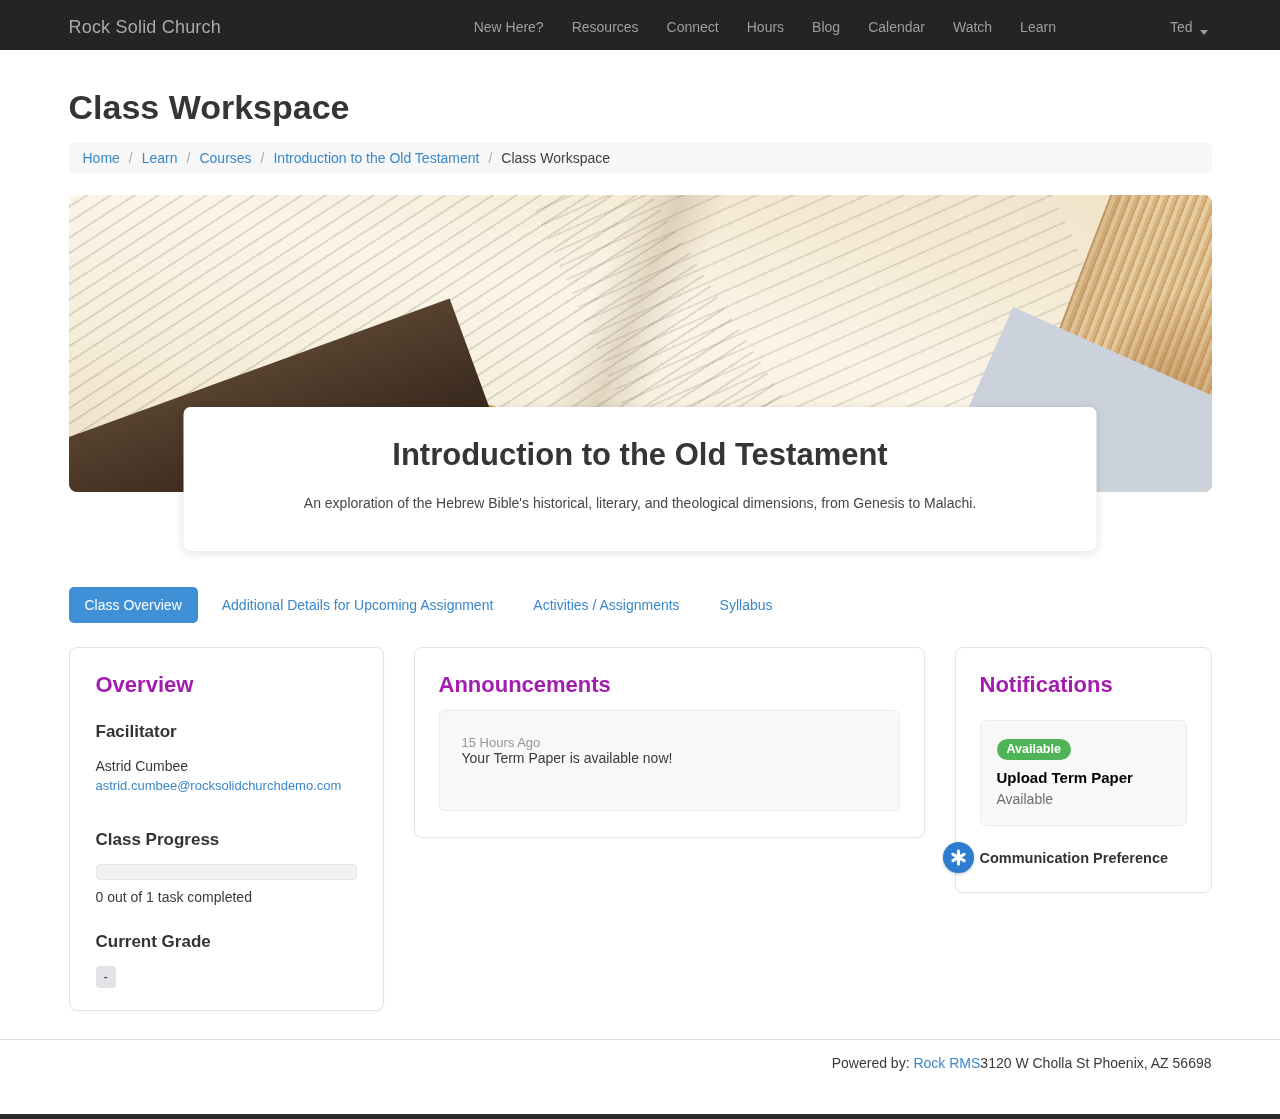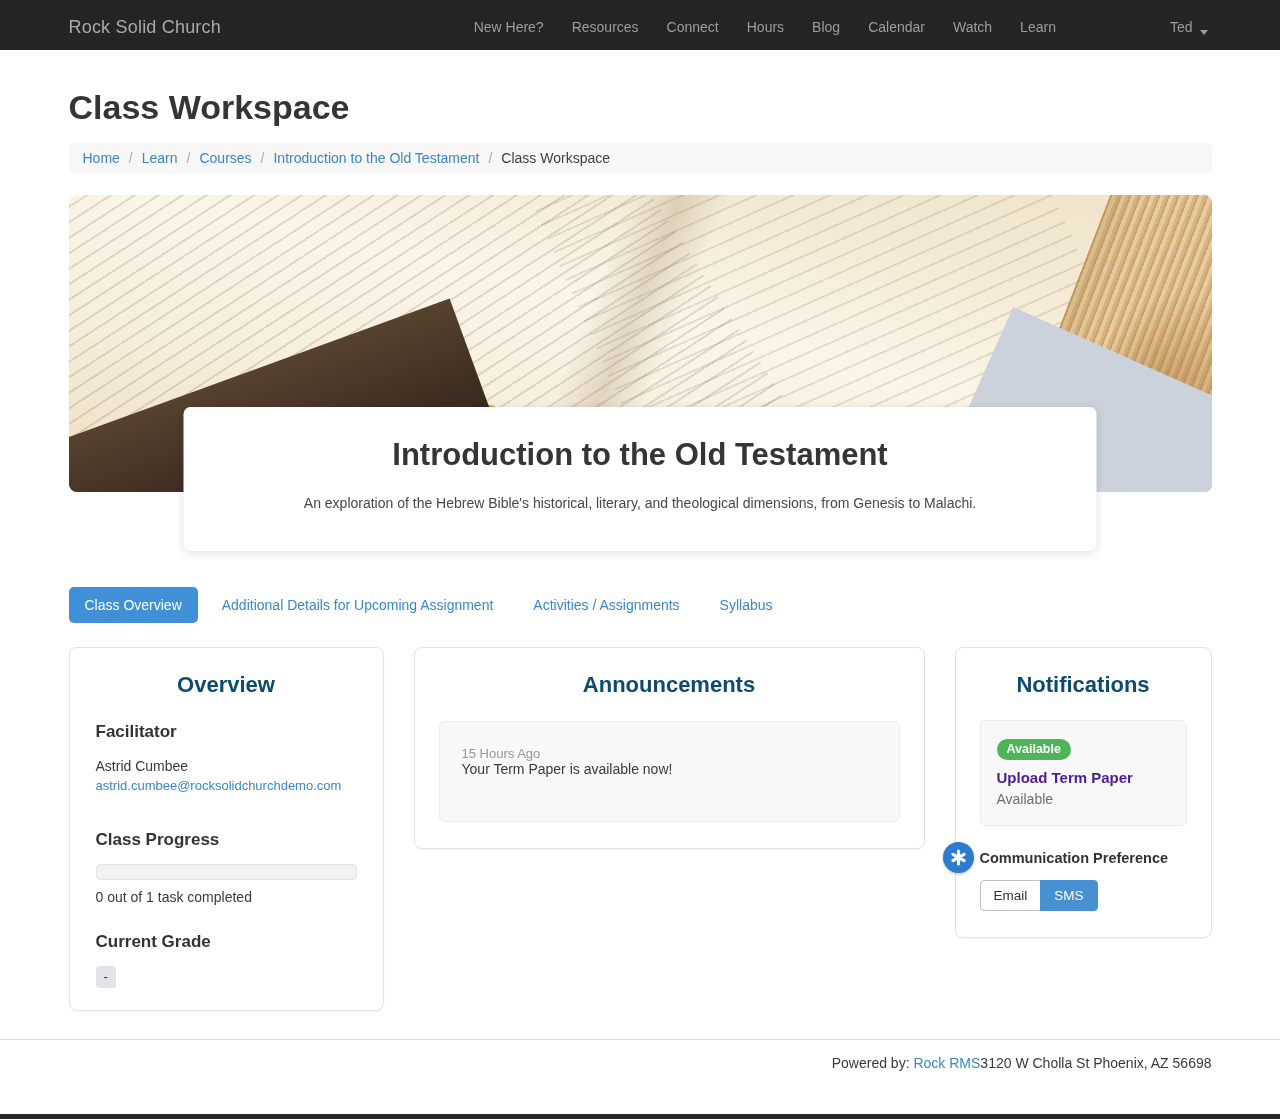--- a/index.html
+++ b/index.html
@@ -102,61 +102,61 @@
     border-radius:5px; display:inline-block; cursor:pointer;
   }
   .tab.active { background:#3f90d6; color:#ffffff; }
 
   
   .cards-row { display:flex; gap:30px; align-items:flex-start; margin-top:24px; }
   .card {
     background:#fff; border:1px solid #e4e4e6; border-radius:8px;
     box-shadow:0 1px 2px rgba(0,0,0,.04);
   }
-  .card h3 { font-size:22px; font-weight:600; color:#0c4a6e;text-align:center; }
+  .card h3 { font-size:22px; font-weight:600; color:#a21caf; }
 
   .card-overview { flex:0 0 315px; padding:24px 26px 22px; }
   .card-overview h3 { margin-bottom:24px; }
   .sub-head { font-size:17px; font-weight:700; color:#313437; }
   .facilitator-name { font-size:14px; margin-top:14px; line-height:20px; }
   .facilitator-email { font-size:13px; color:#3a87c9; text-decoration:none; line-height:20px; display:inline-block; }
   .progress-head { margin-top:34px; }
   .progress-track {
     margin-top:14px; height:16px; background:#f1f2f3; border:1px solid #e4e5e7;
     border-radius:4px; overflow:hidden;
   }
   .progress-fill { height:100%; background:#3f90d6; width:0%; }
   .progress-text { font-size:14px; margin-top:9px; color:#373a3c; }
   .grade-head { margin-top:27px; }
   .grade-badge {
     display:inline-block; margin-top:14px; background:#e2e3e7; color:#2f3133;
     font-size:13px; padding:3px 8px; border-radius:4px; line-height:1.2;
   }
 
   .card-announcements { flex:0 0 511px; padding:24px 24px 26px; }
-  .card-announcements h3 { margin-bottom:23px; }
+  .card-announcements h3 { margin-bottom:12px; }
   .announcement-item {
     background:#f8f8f9; border:1px solid #ececee; border-radius:6px;
     padding:24px 22px 44px;
   }
   .announcement-time { font-size:13px; color:#93969a; }
   .announcement-title { font-size:20px; font-weight:700; color:#313437; margin:6px 0 18px; }
   .announcement-body { font-size:14px; color:#373a3c; }
 
   .card-notifications { flex:0 0 257px; padding:24px 24px 26px; position:relative; }
   .card-notifications h3 { margin-bottom:22px; }
   .notification-item {
     background:#f8f8f9; border:1px solid #ececee; border-radius:6px;
     padding:18px 16px; cursor:pointer;
   }
   .badge-available {
     display:inline-block; background:#4fb457; color:#fff; font-size:12.5px; font-weight:700;
     padding:3px 10px 4px; border-radius:11px;
   }
-  .notification-title { font-size:15px; font-weight:700; color:#4c1d95; margin-top:9px; }
+  .notification-title { font-size:15px; font-weight:700; color:#000000; margin-top:9px; }
   .notification-status { font-size:14px; color:#6c6f72; margin-top:5px; }
   .comm-pref { margin-top:24px; position:relative; }
   .comm-pref-label { font-size:14.5px; font-weight:700; color:#313437; }
   .marker {
     position:absolute; left:-37px; top:-8px; width:31px; height:31px; border-radius:50%;
     background:#2d7cd0; display:flex; align-items:center; justify-content:center;
     box-shadow:0 1px 3px rgba(0,0,0,.25); z-index:3;
   }
   .toggle-group { display:flex; margin-top:14px; }
   .toggle-btn {
@@ -286,24 +286,20 @@
         <div class="marker">
           <svg viewBox="0 0 24 24" width="17" height="17">
             <g stroke="#ffffff" stroke-width="4.4" stroke-linecap="round">
               <line x1="12" y1="3" x2="12" y2="21"></line>
               <line x1="4.2" y1="7.5" x2="19.8" y2="16.5"></line>
               <line x1="19.8" y1="7.5" x2="4.2" y2="16.5"></line>
             </g>
           </svg>
         </div>
         <div class="comm-pref-label">Communication Preference</div>
-        <div class="toggle-group">
-          <button class="toggle-btn">Email</button>
-          <button class="toggle-btn selected">SMS</button>
-        </div>
       </div>
     </section>
 
   </div>
 </main>
 
 <footer class="footer">
   <div class="container">
     <div>
       <span>Powered by:</span>

